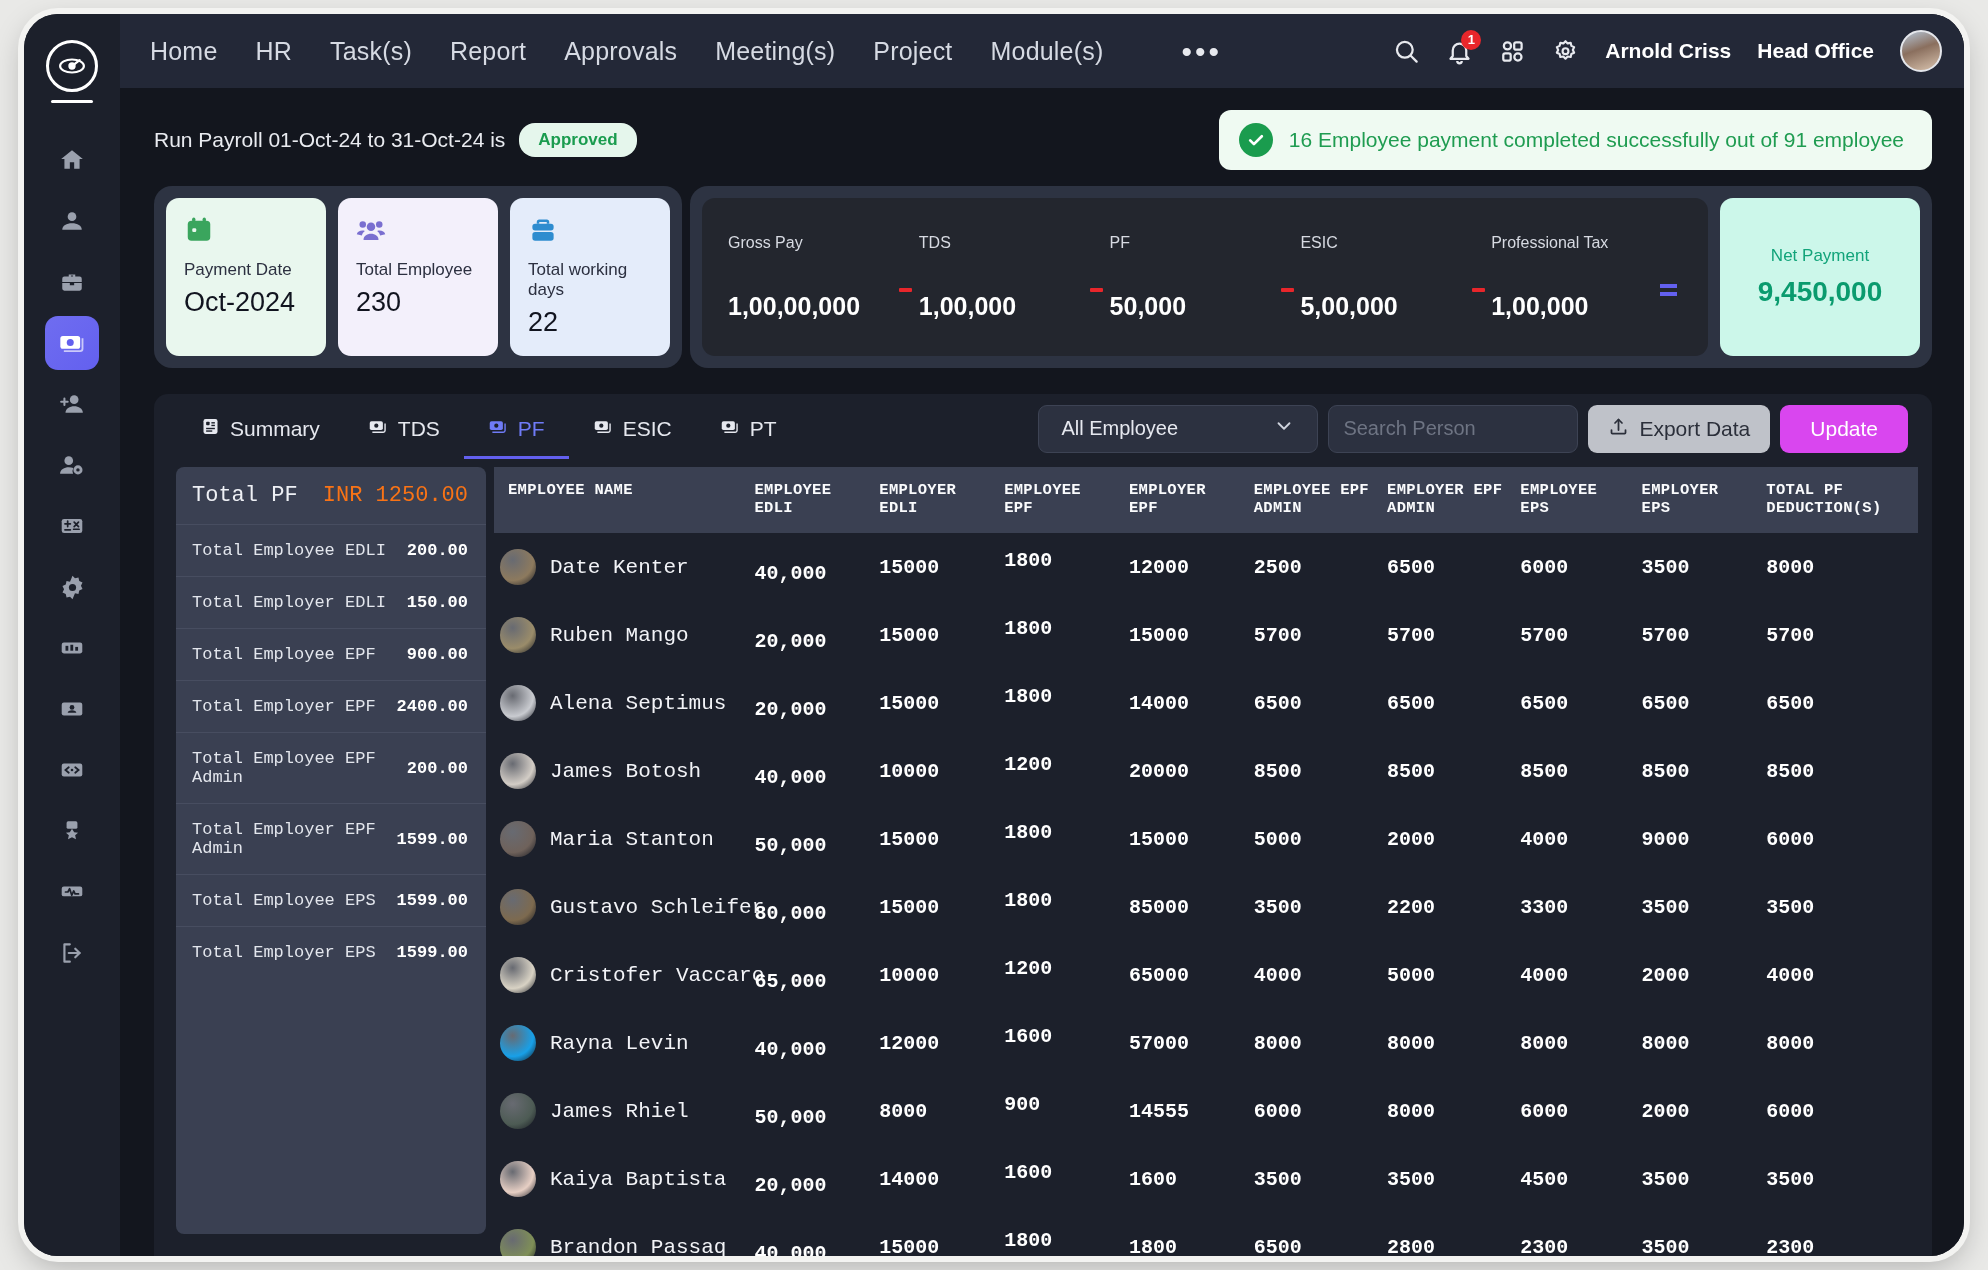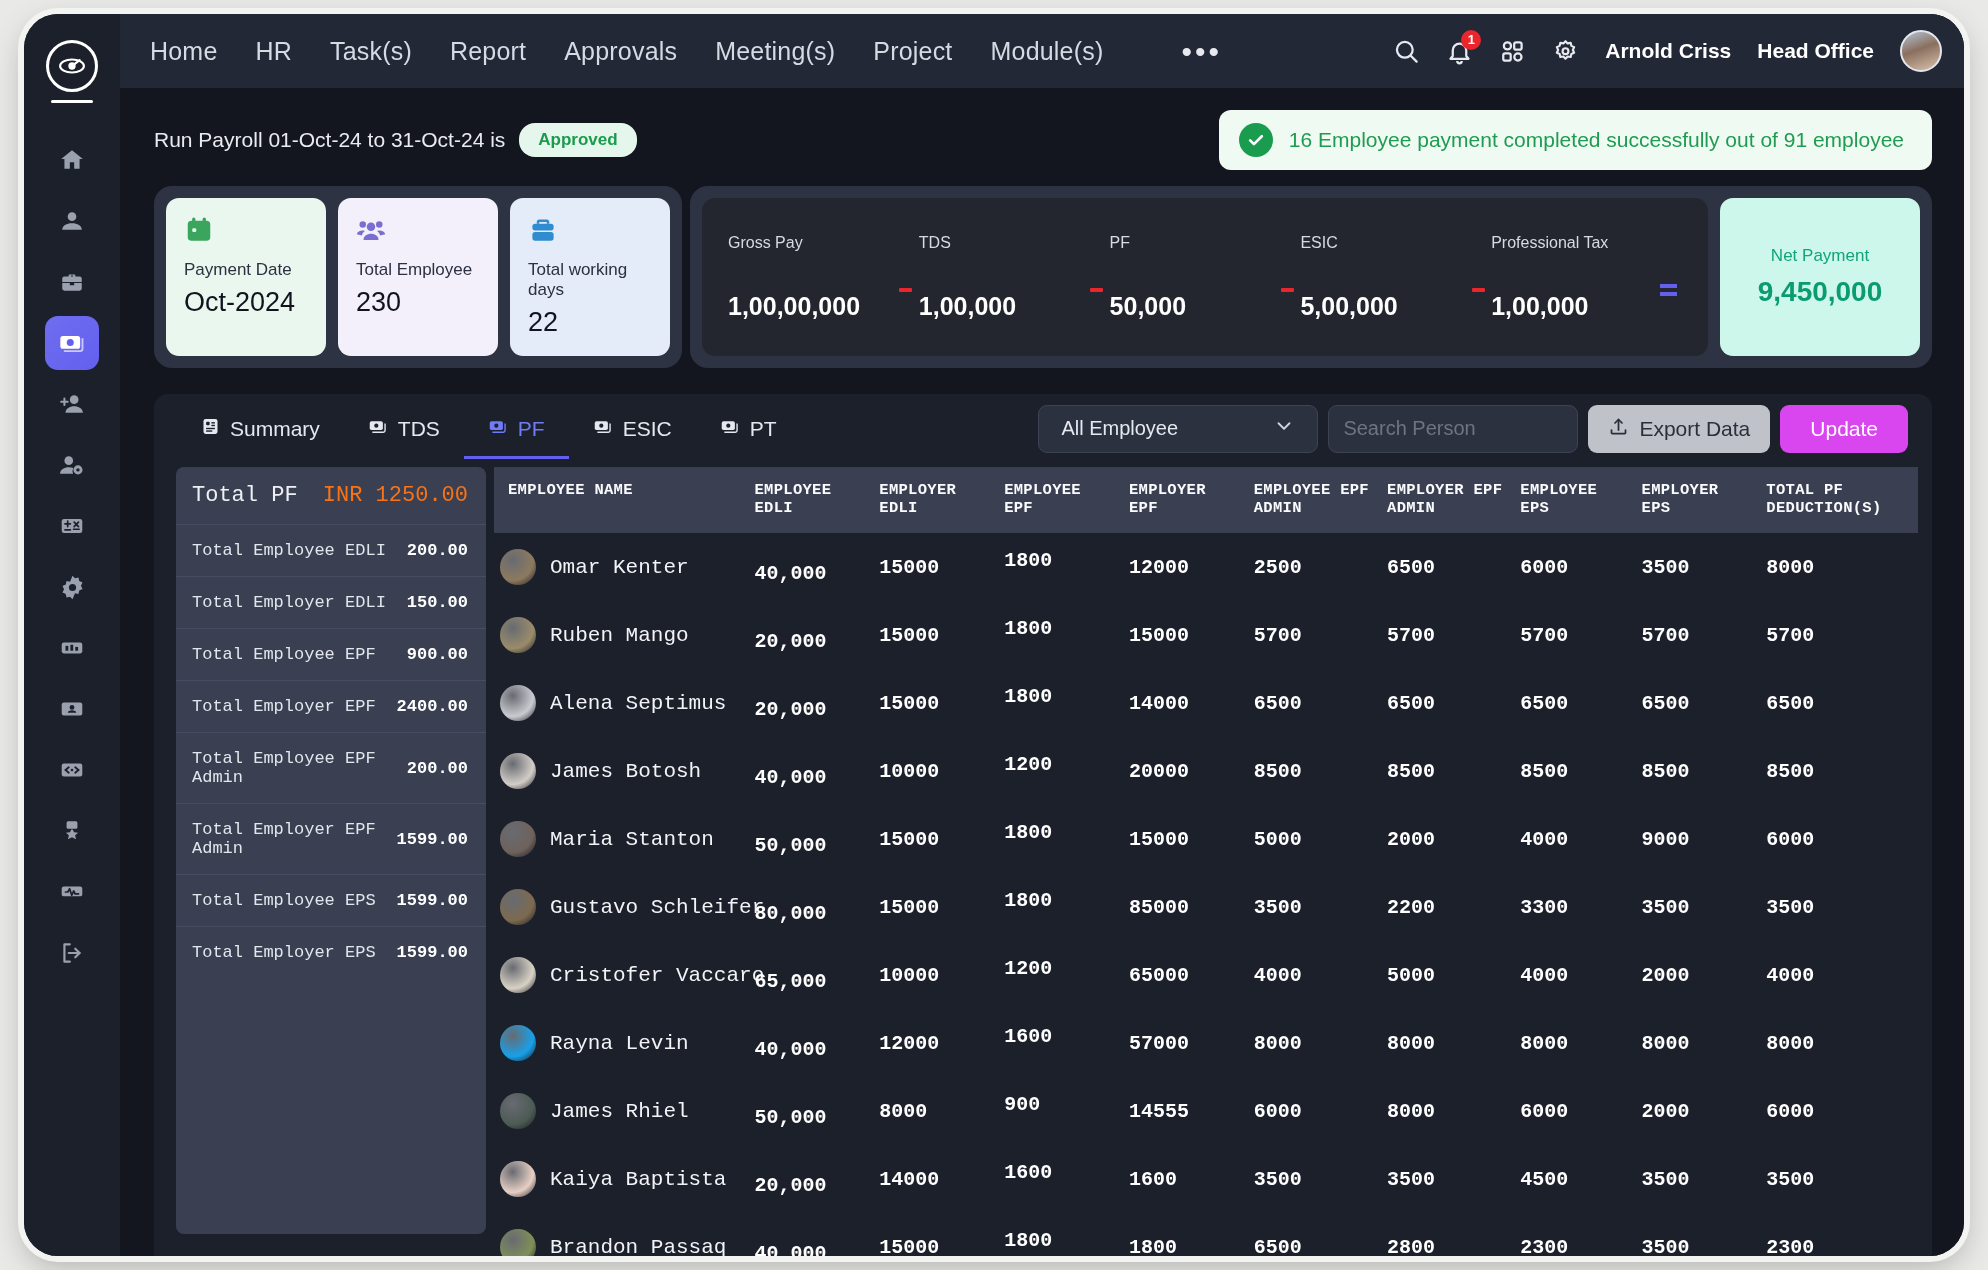--- a/index.html
+++ b/index.html
@@ -677,21 +677,21 @@
                   <th>EMPLOYER EPF ADMIN</th>
                   <th>EMPLOYEE EPS</th>
                   <th>EMPLOYER EPS</th>
                   <th>TOTAL PF DEDUCTION(S)</th>
                 </tr>
               </thead>
               <tbody>
                   <tr>
                     <td class="name-cell">
                       <span class="av" style="background: radial-gradient(circle at 35% 30%, rgba(255, 255, 255, 0.333), rgb(141, 122, 94) 60%, rgba(0, 0, 0, 0.267));"></span>
-                      <span class="nm">Omar Kenter</span>
+                      <span class="nm">Date Kenter</span>
                     </td>
                     <td class="num stagger2">40,000</td>
                     <td class="num">15000</td>
                     <td class="num stagger">1800</td>
                     <td class="num">12000</td>
                     <td class="num">2500</td>
                     <td class="num">6500</td>
                     <td class="num">6000</td>
                     <td class="num">3500</td>
                     <td class="num">8000</td>

